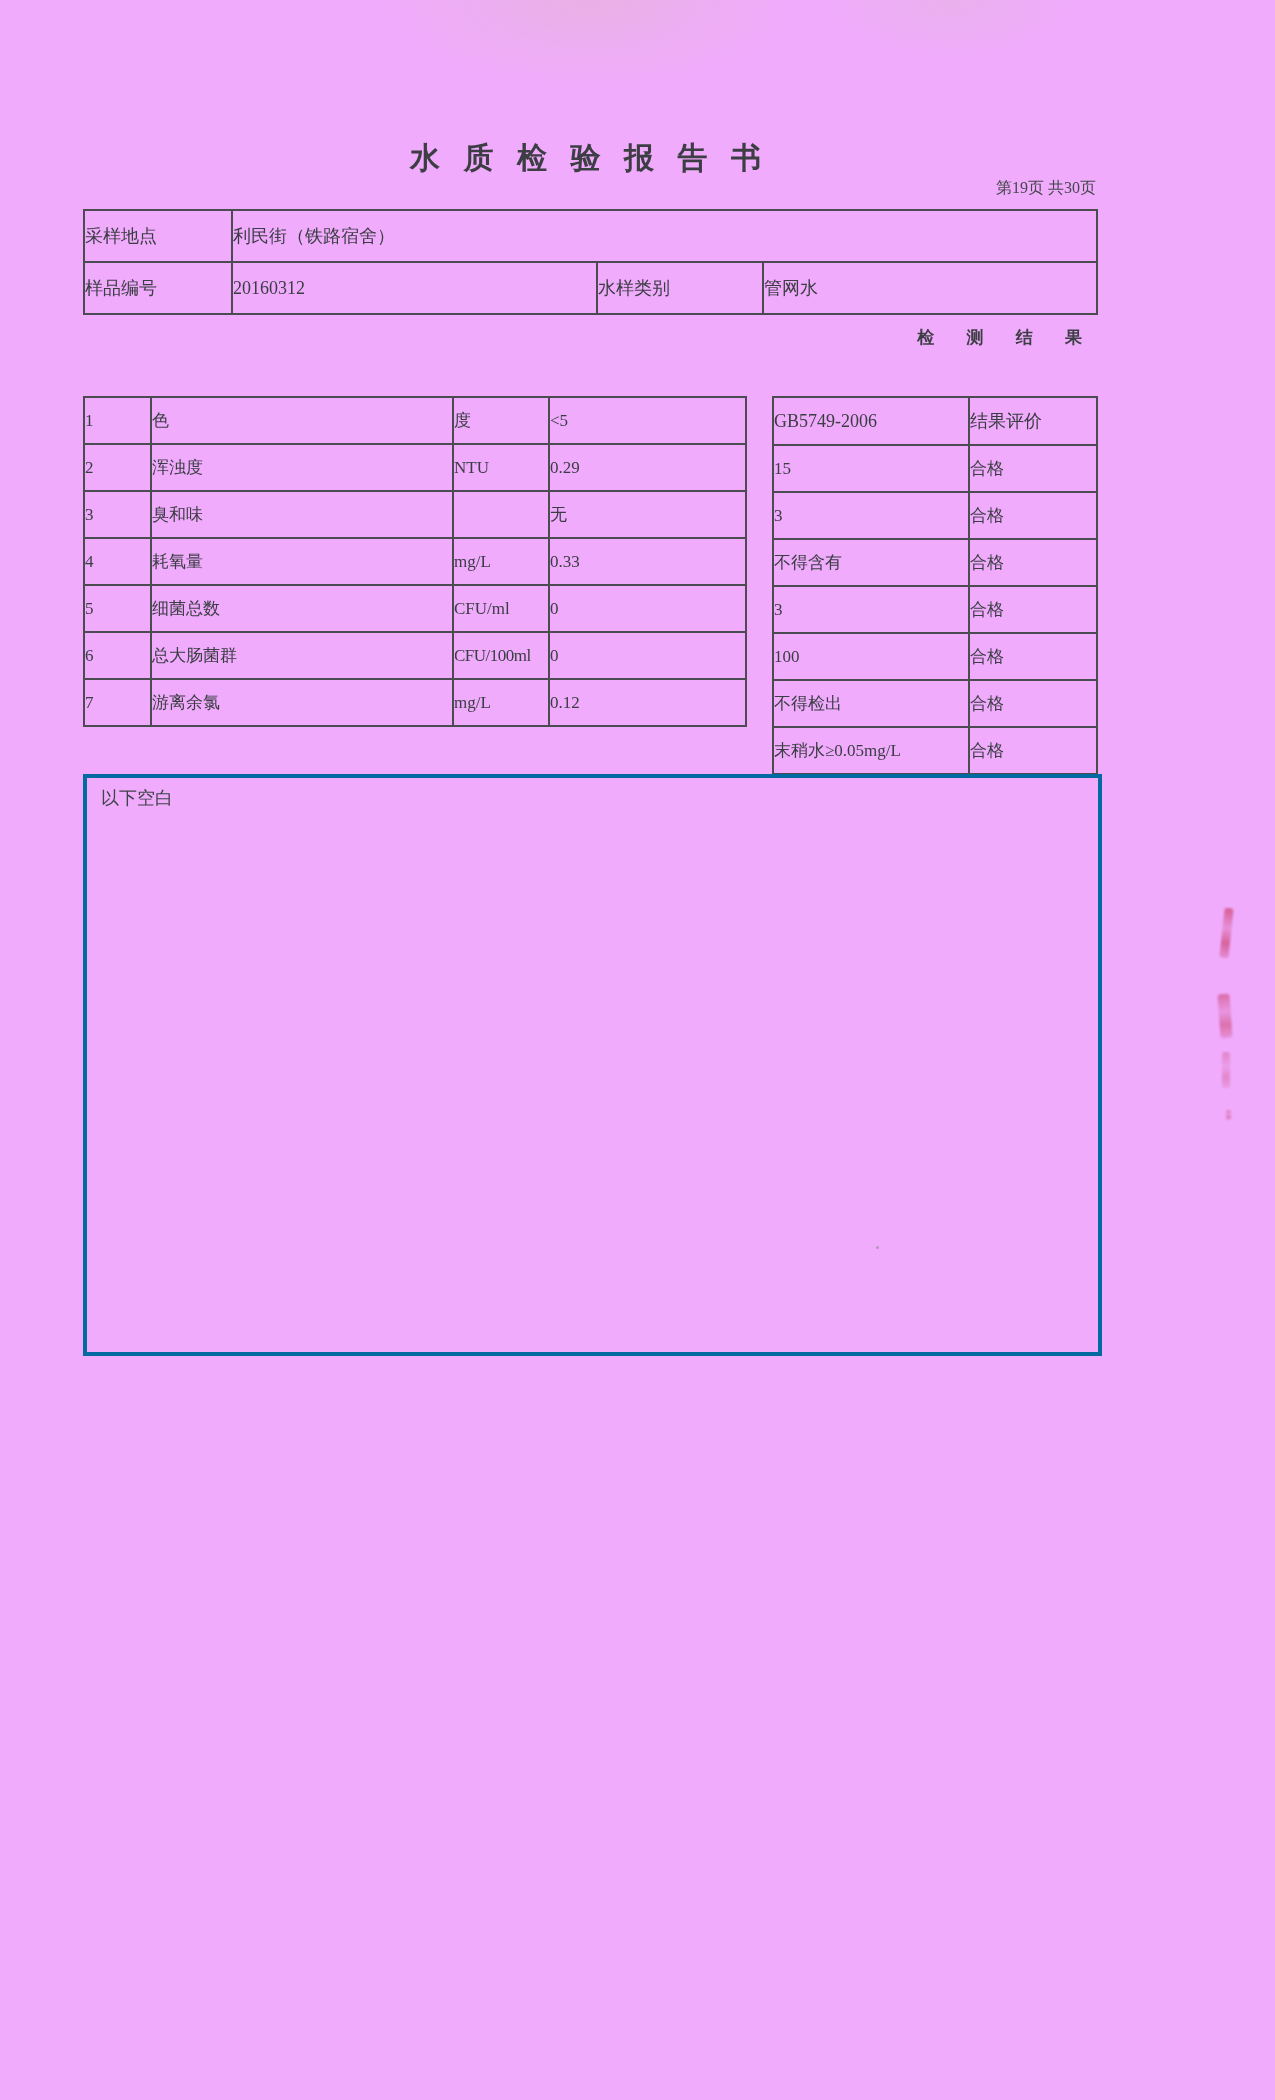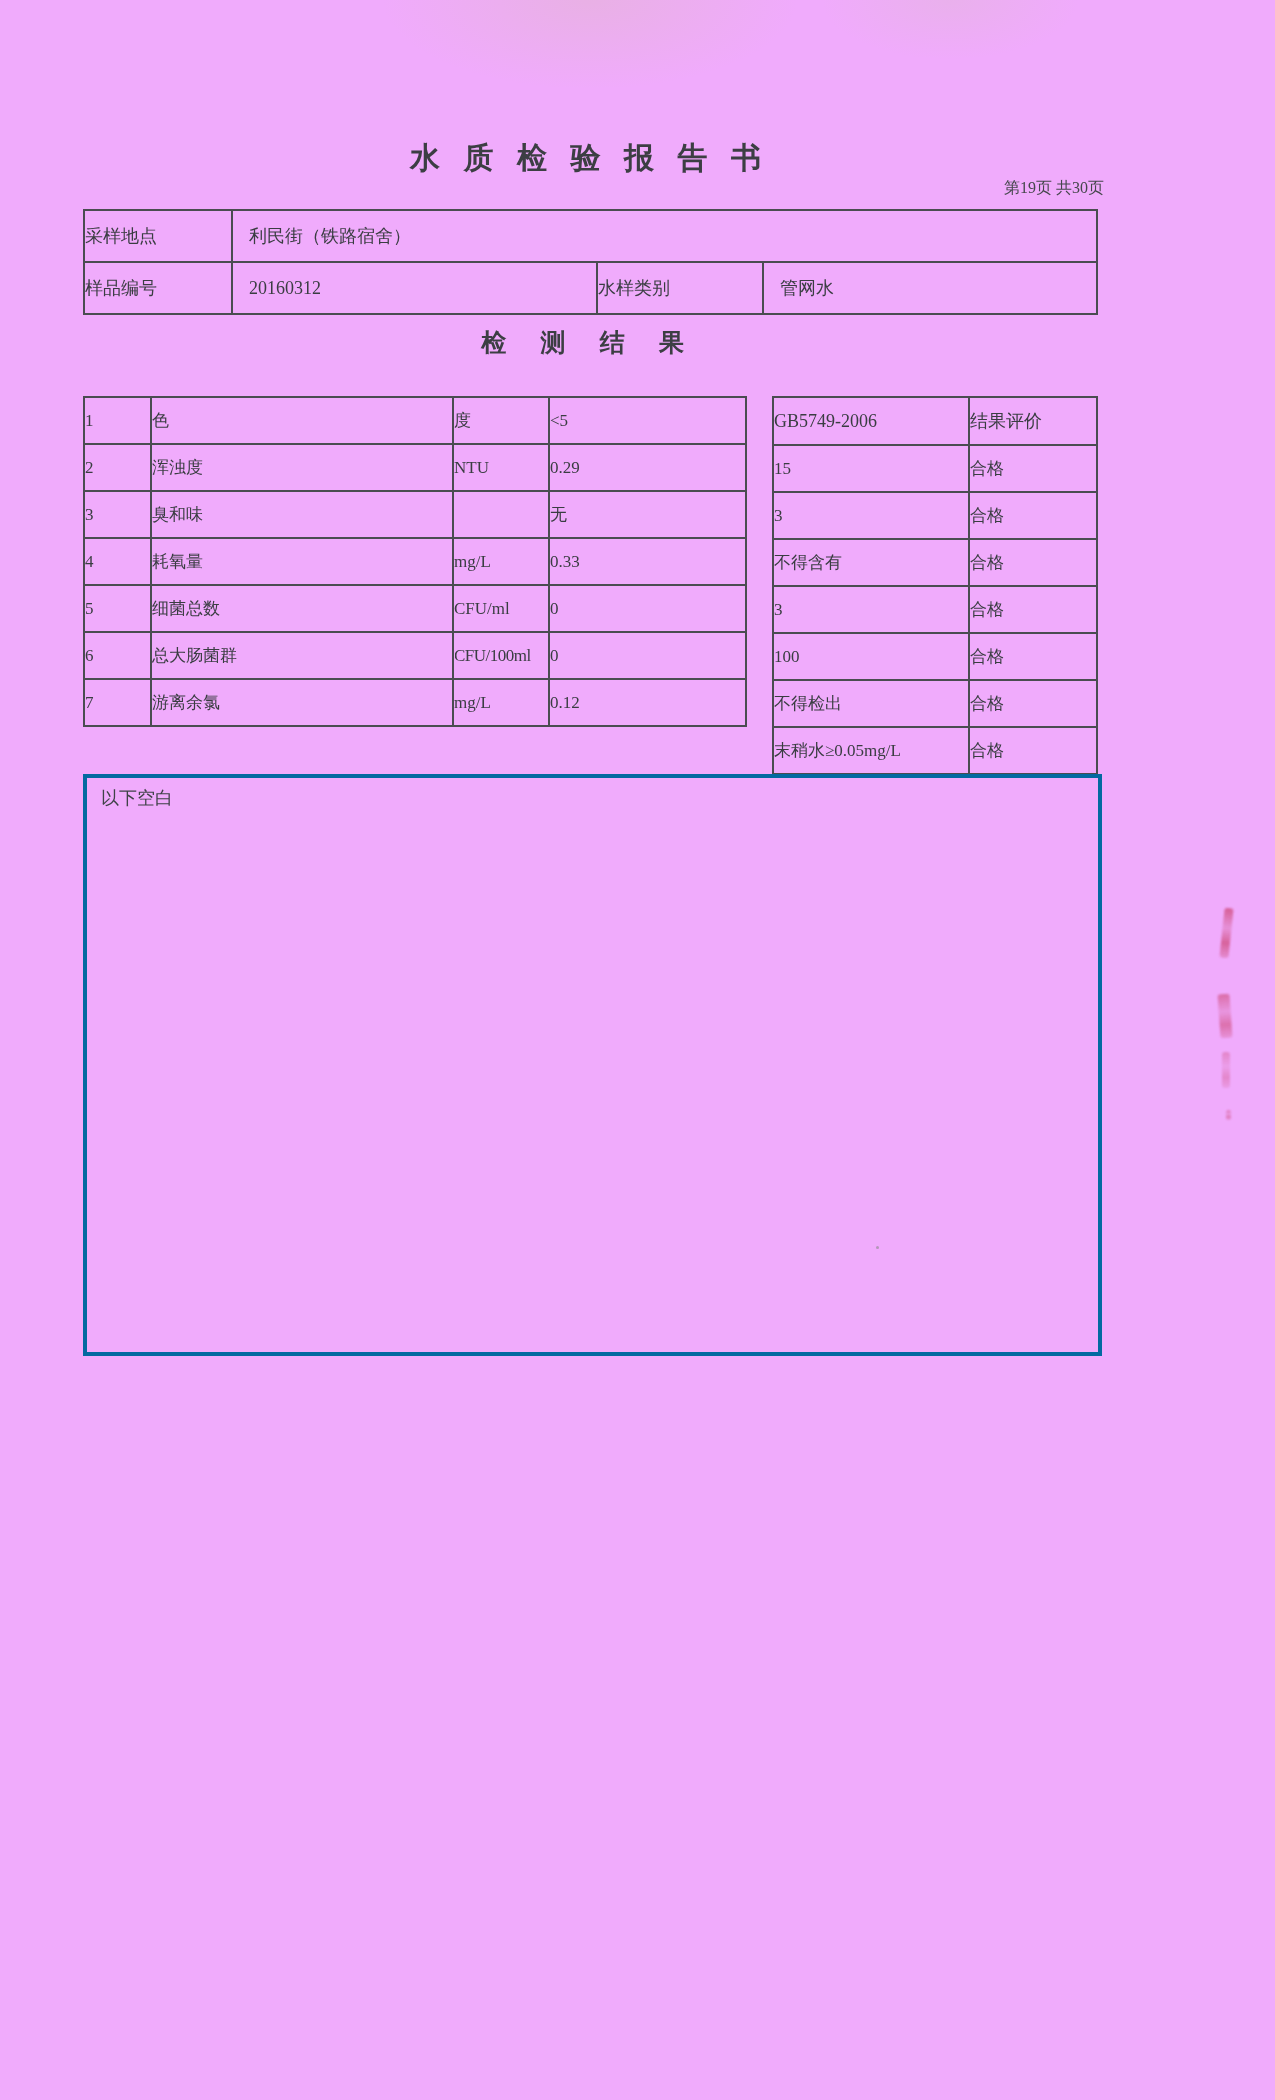--- a/index.html
+++ b/index.html
@@ -26,49 +26,49 @@
     pointer-events:none;
   }
 
   .title{
     position:absolute;left:83px;top:138px;width:1013px;
     text-align:center;
     font-size:30px;font-weight:600;color:#3c3e43;
     letter-spacing:8px;
   }
   .page-info{
-    position:absolute;left:91px;top:178px;width:1013px;
+    position:absolute;left:83px;top:178px;width:1013px;
     text-align:right;
     font-size:16px;color:#45474c;
   }
   .section-heading{
     position:absolute;left:83px;top:326px;width:1013px;
-    text-align:center;
-    font-size:25px;font-weight:600;color:#3c3e43;
+    text-align:right;
+    font-size:17px;font-weight:600;color:#3c3e43;
     letter-spacing:14px;
   }
 
   table.t{
     position:absolute;
     border-collapse:collapse;
     table-layout:fixed;
     color:#3a3d42;
   }
   table.t td{
     border:2px solid #4a4c51;
     padding:0;
     overflow:hidden;
     white-space:nowrap;
   }
   .c{text-align:left;}
   .l{text-align:left;}
 
   table.sample{left:83px;top:209px;width:1013px;}
   table.sample td{height:50px;font-size:18px;}
-  table.sample td.val{padding-left:16px;}
+  table.sample td.val{}
 
   table.res{top:396px;}
   table.res-left{left:83px;width:662px;}
   table.res-right{left:772px;width:324px;}
   table.res td{font-size:17px;}
   table.res tr.hdr td{height:46px;font-size:18px;}
   table.res tr.row td{height:45px;}
   td.item{padding-left:26px;text-align:left;}
   td.unit-small{font-size:14px;letter-spacing:-0.5px;border-radius:10px;}
   td.std-long{font-size:16px;margin-top:19px;}

